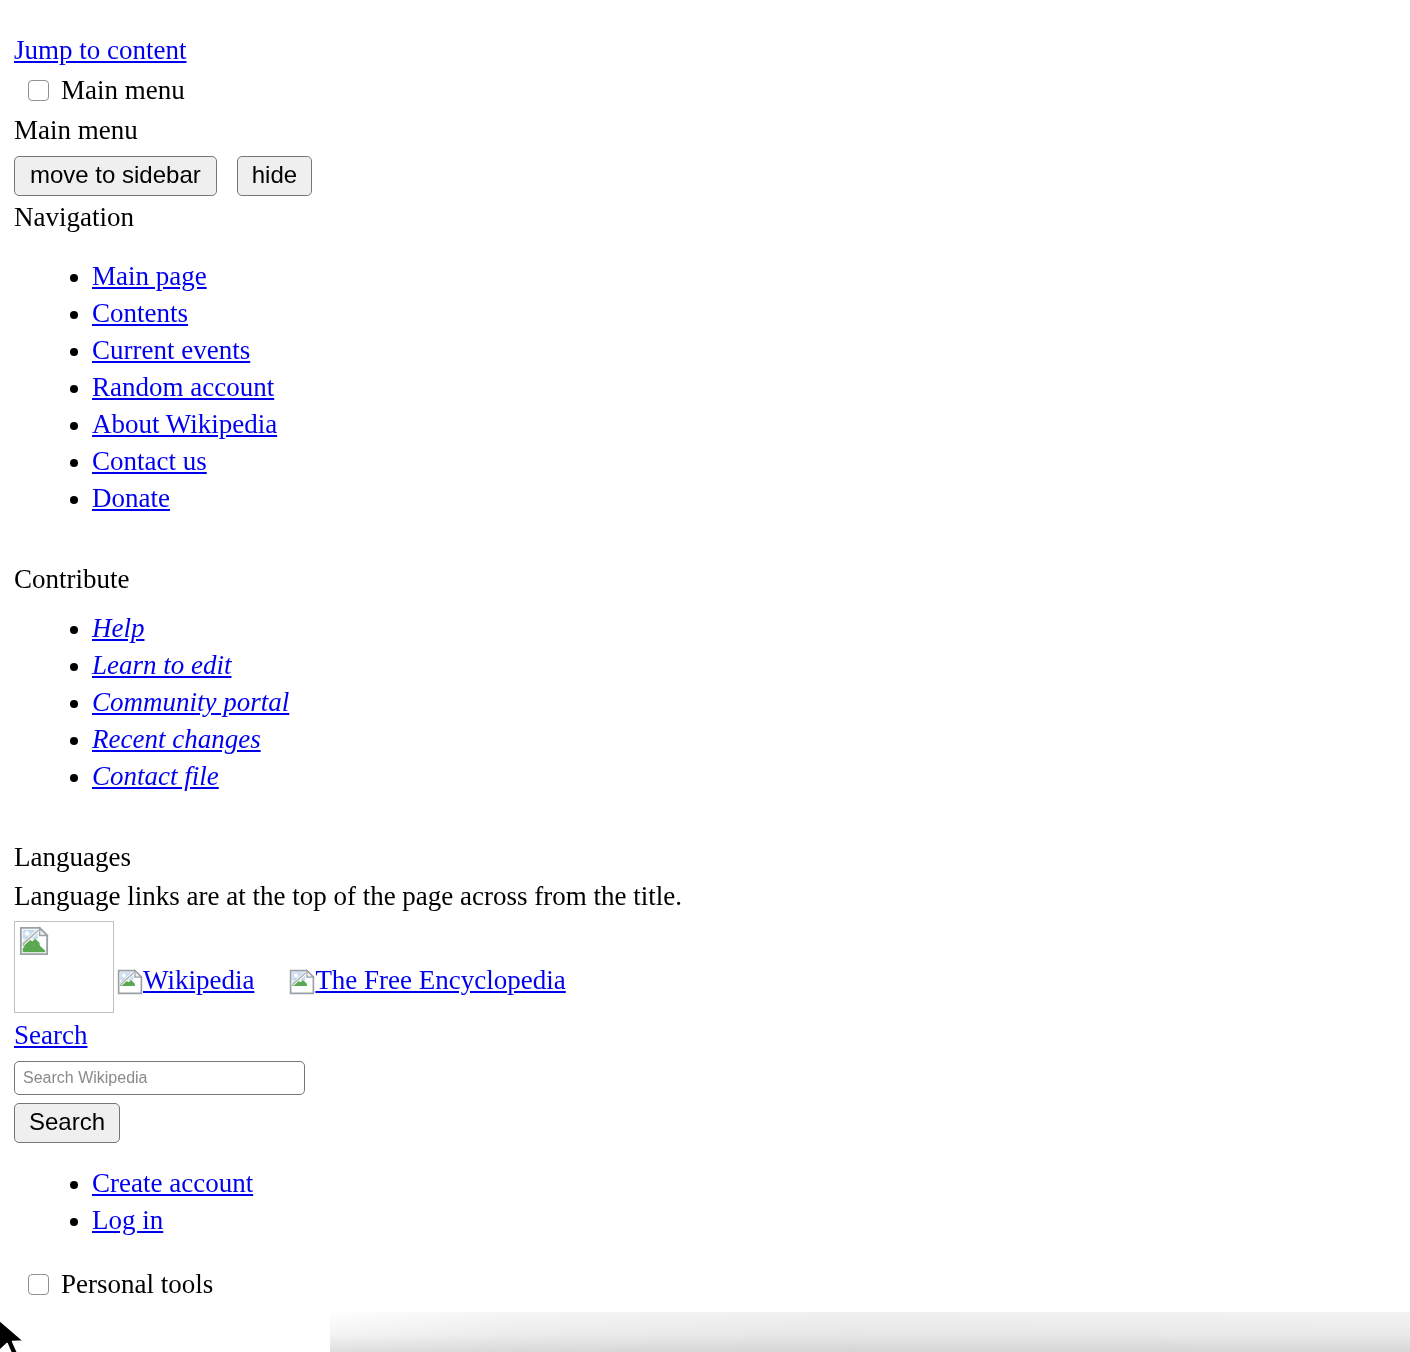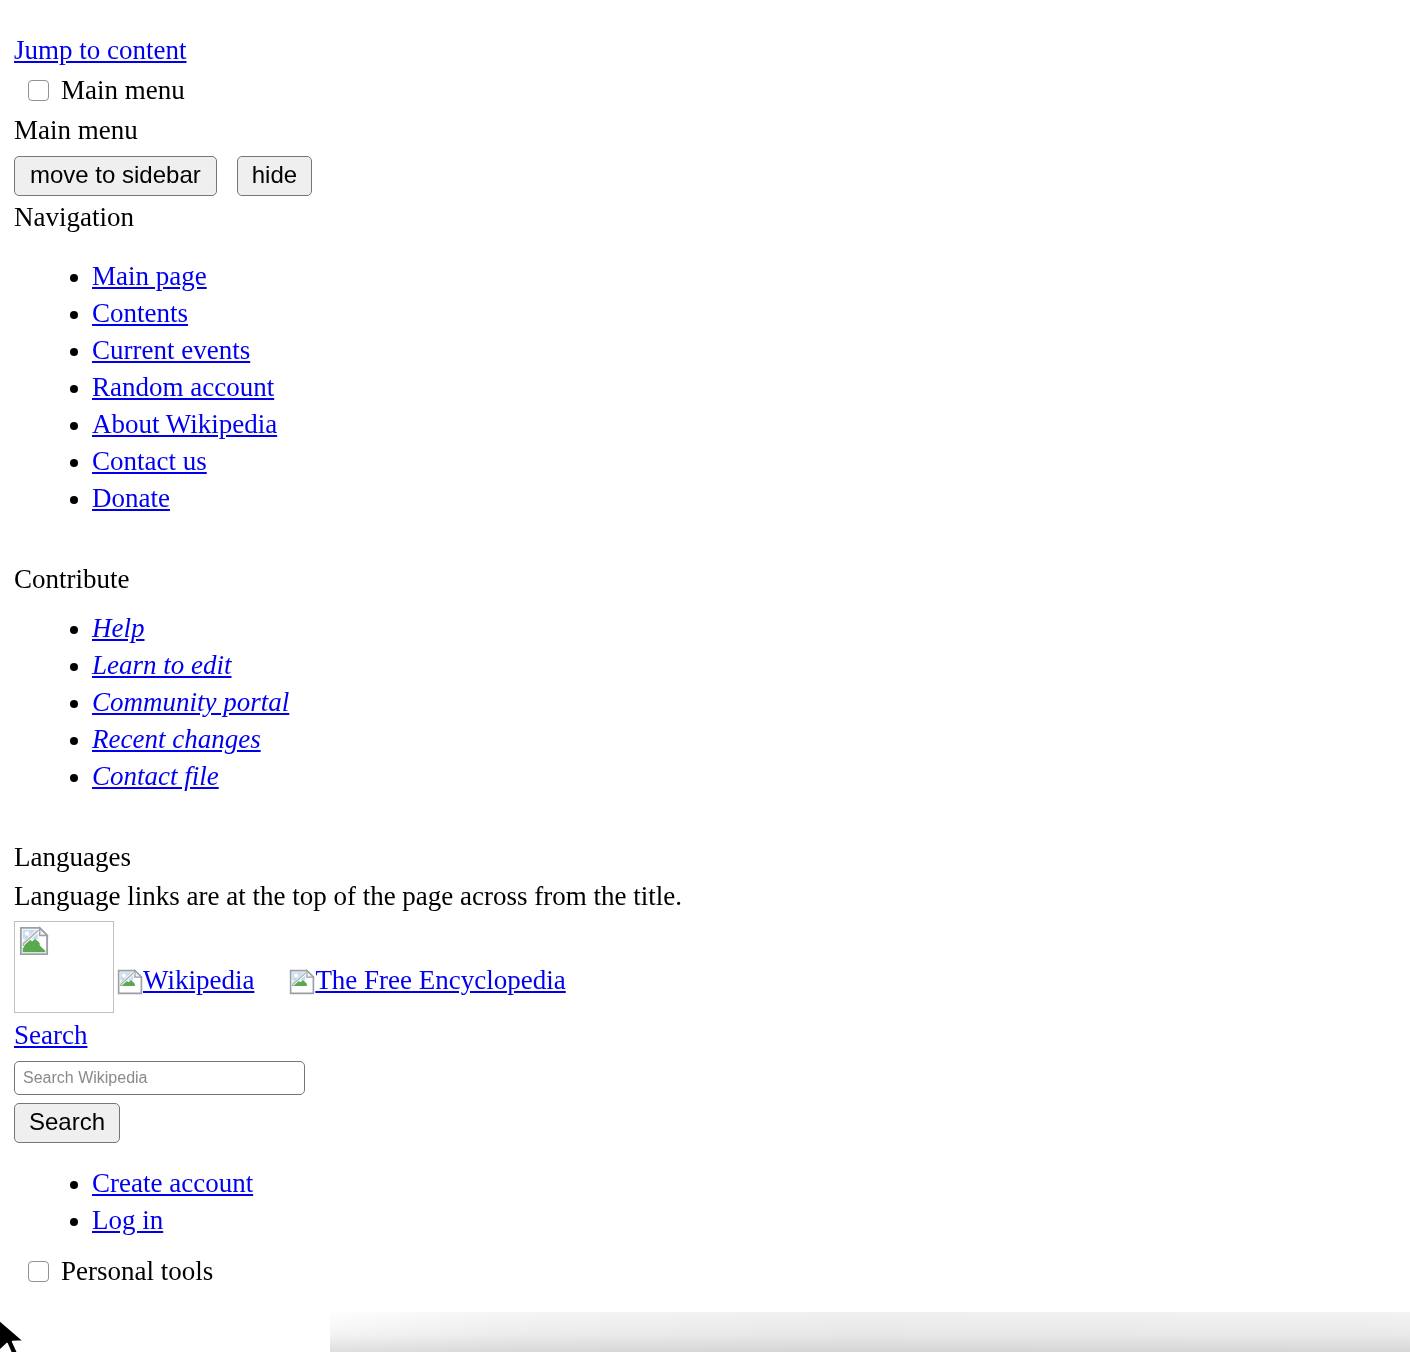--- a/index.html
+++ b/index.html
@@ -321,21 +321,21 @@
     <button class="ui-btn small" type="button">Search</button>
   </div>
 
   
   <ul class="nav-list">
     <li><a href="#">Create account</a></li>
     <li><a href="#">Log in</a></li>
   </ul>
 
   
-  <div class="chk-row" style="margin-top:14px;">
+  <div class="chk-row" style="margin-top:27px;">
     <span class="chk-box"></span>
     <span class="chk-label">Personal tools</span>
   </div>
 
   
   <ul class="nav-list" style="margin-top:24px;">
     <li><a href="#">Create account</a></li>
   </ul>
 
 </div>

